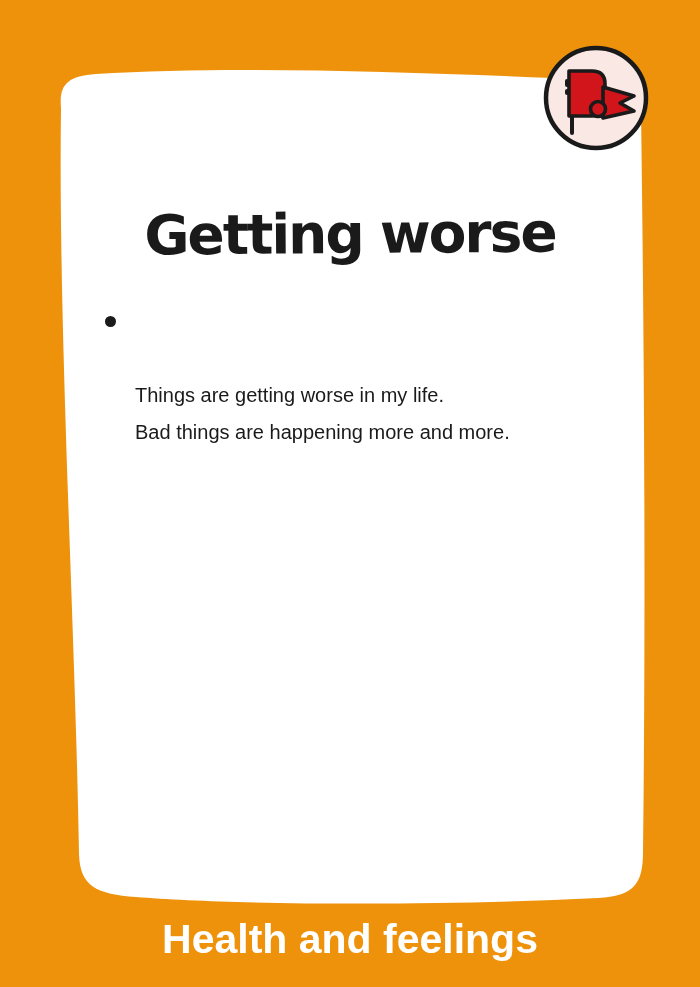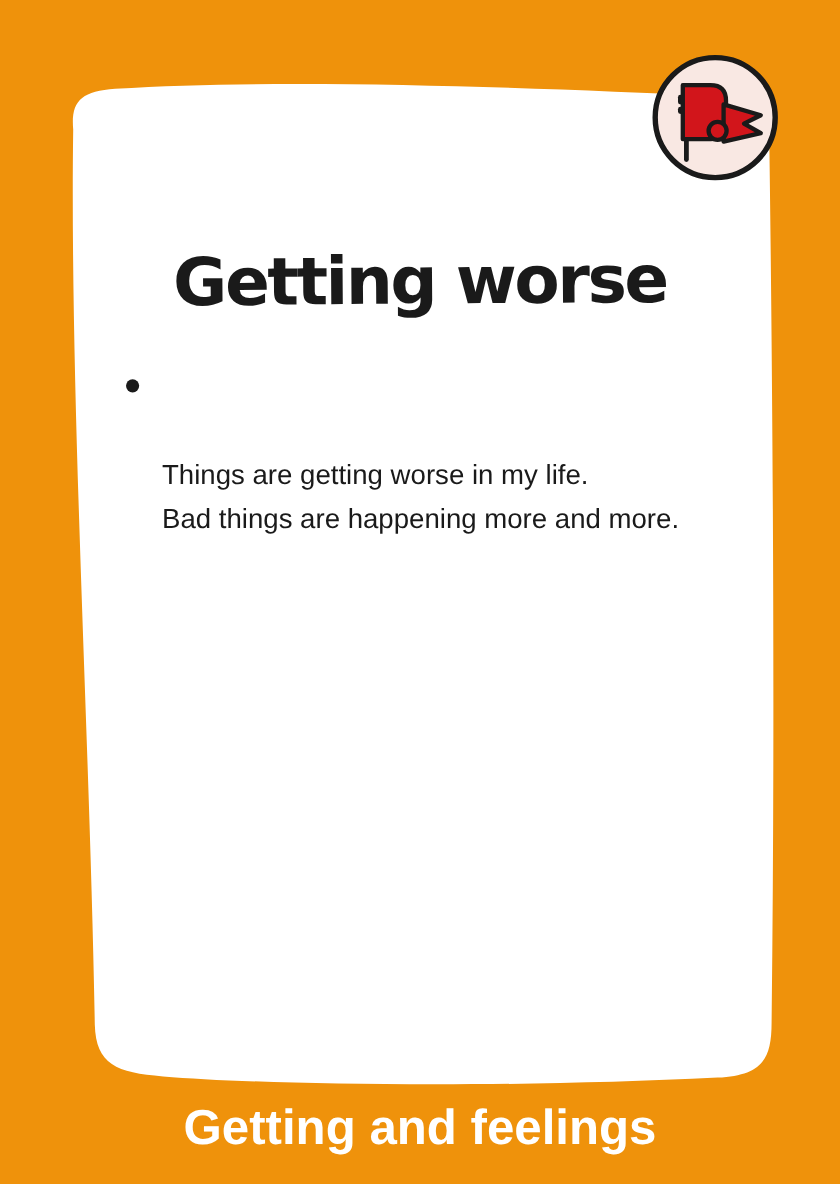--- a/index.html
+++ b/index.html
@@ -40,21 +40,21 @@
     letter-spacing: -2px;
     color: var(--ink, #1a1a1a);
     transform: rotate(-0.4deg);
   }
 
   .bullet-list {
     position: absolute;
     left: 135px; top: 303px; right: 70px;
     margin: 0; padding: 0;
     list-style: none;
-    font-size: 23px;
+    font-size: 20px;
     line-height: 37px;
     color: var(--ink, #1a1a1a);
   }
   .bullet-item { position: relative; margin-bottom: 9px; white-space: pre-line; }
   .bullet-dot {
     position: absolute;
     left: -30px; top: 13px;
     width: 11px; height: 11px;
     border-radius: 50%;
     background: var(--ink, #1a1a1a);
@@ -102,15 +102,15 @@
   <h1 class="card-title">Getting worse</h1>
 
   <ul class="bullet-list">
     <li class="bullet-item">
       <span class="bullet-dot"></span>
       <span>Things are getting worse in my life.
 Bad things are happening more and more.</span>
     </li>
   </ul>
 
-  <div class="footer-label">Getting and feelings</div>
+  <div class="footer-label">Health and feelings</div>
 
 </div>
 
 </body></html>

